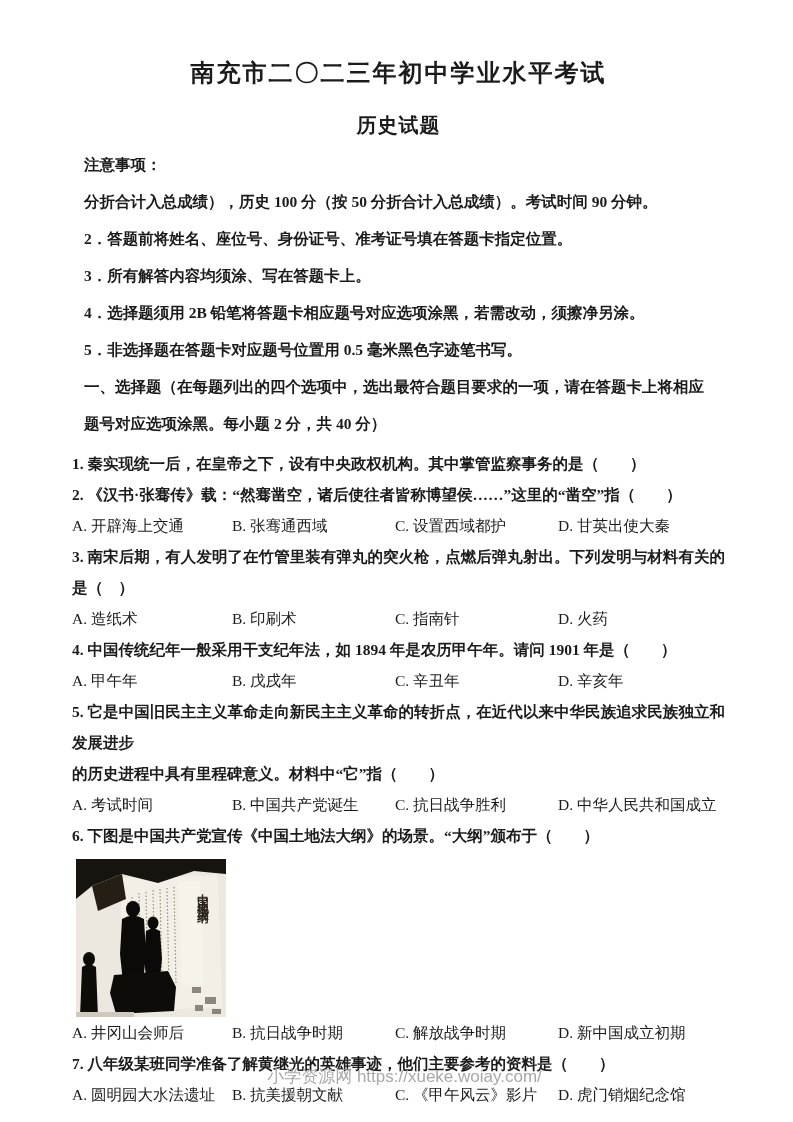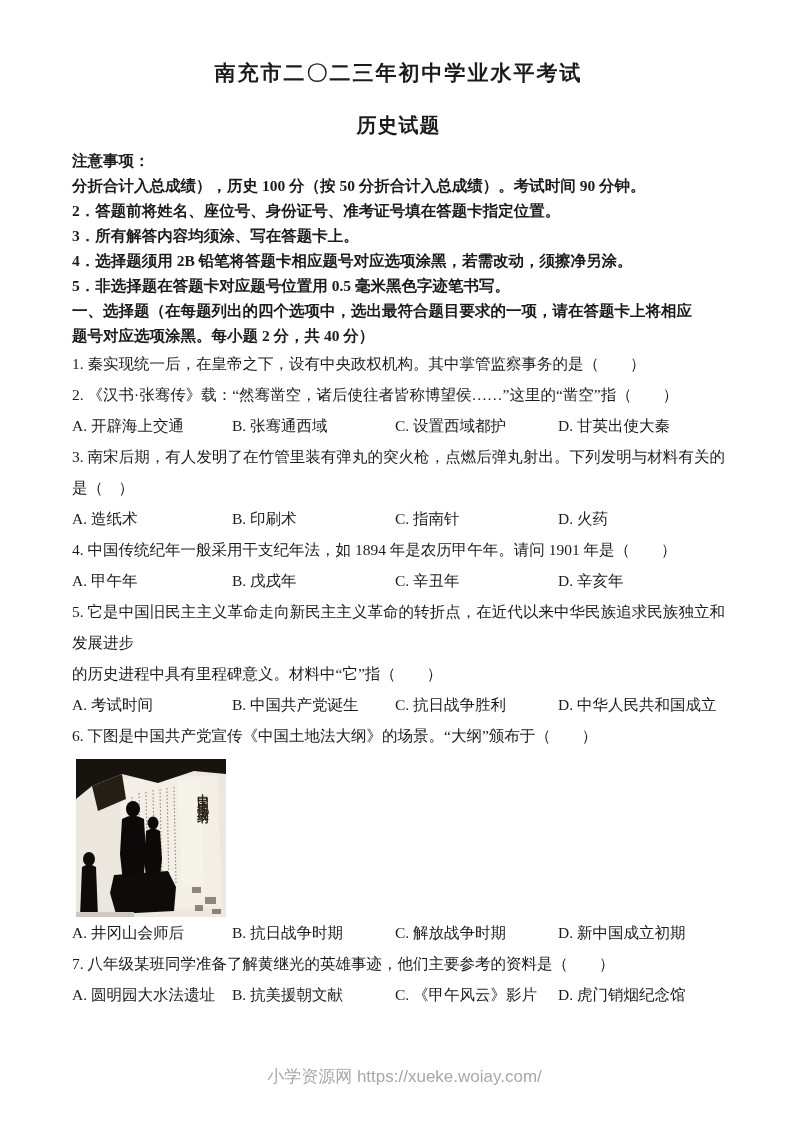--- a/index.html
+++ b/index.html
@@ -7,38 +7,38 @@
     width: 793px; height: 1122px;
     background: #ffffff;
     color: #1b1b1b;
     font-family: "Liberation Serif", "DejaVu Serif", serif;
     overflow: hidden;
     position: relative;
   }
   .content { padding: 58px 68px 0 72px; }
 
   h1.title {
-    font-size: 21px; font-weight: 700; text-align: center;
+    font-size: 24px; font-weight: 700; text-align: center;
     margin: 0; line-height: 30px; letter-spacing: 2px;
   }
   h2.subtitle {
     font-size: 20px; font-weight: 700; text-align: center;
     margin: 22px 0 0 0; line-height: 30px; letter-spacing: 1px;
   }
 
   .notice { margin-top: 8px; }
   .notice p, .section-line {
-    margin: 0; font-weight: 700; font-size: 15.5px;
+    margin: 12px; font-weight: 700; font-size: 15.5px;
     line-height: 25px; text-align: justify;
   }
 
   .questions { margin-top: 0; }
   .question { margin: 0; }
   .stem {
-    margin: 0; font-size: 15.5px; line-height: 31px; text-align: justify;
+    margin: 0; font-size: 15.5px; line-height: 31px; text-align: justify; font-weight: bold;
   }
   .options { display: flex; font-size: 15.5px; line-height: 31px; }
   .options .opt { display: block; white-space: nowrap; }
   .options .opt:nth-child(1) { width: 160px; }
   .options .opt:nth-child(2) { width: 163px; }
   .options .opt:nth-child(3) { width: 163px; }
   .options .opt:nth-child(4) { flex: 1; }
   .options-after-photo { }
   .q7 { margin-top: 0; }
 

